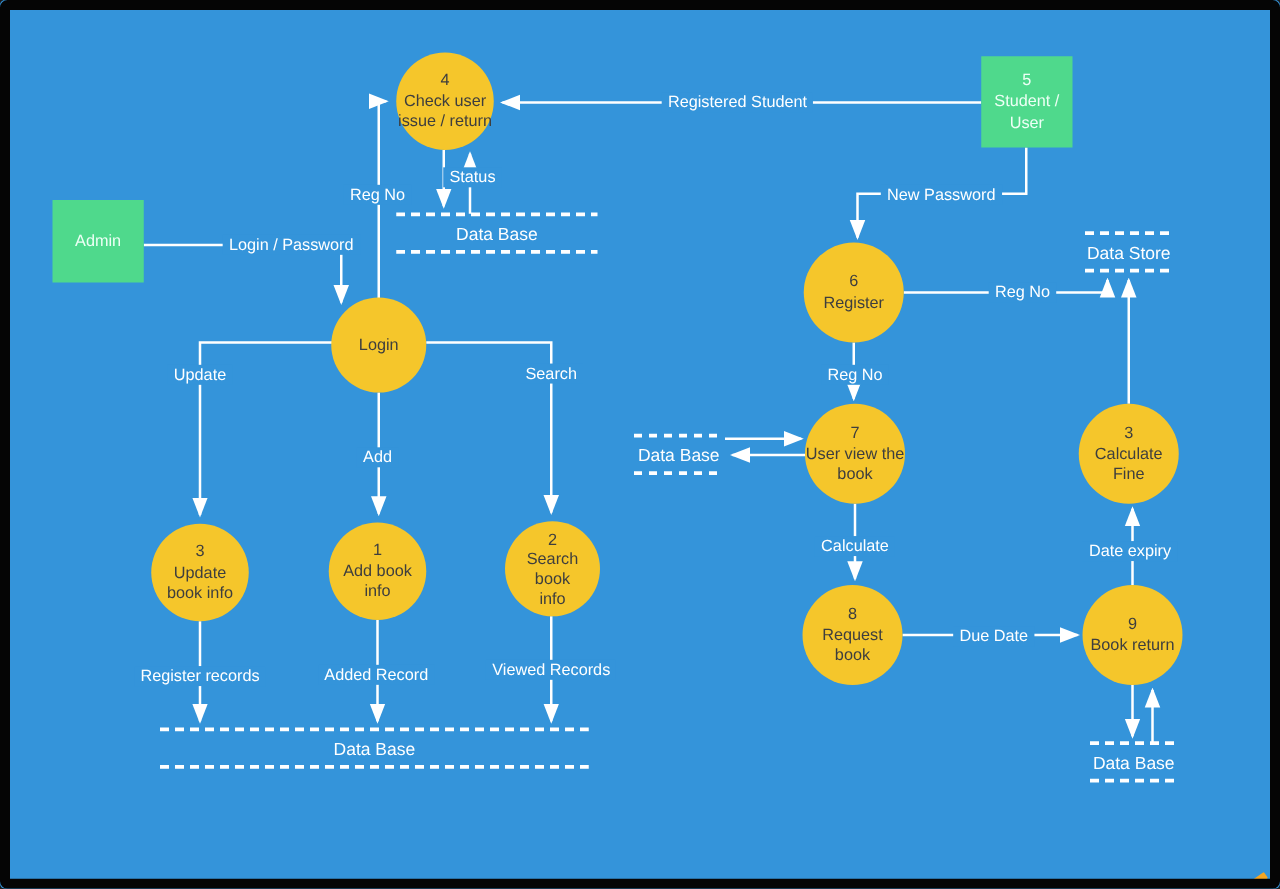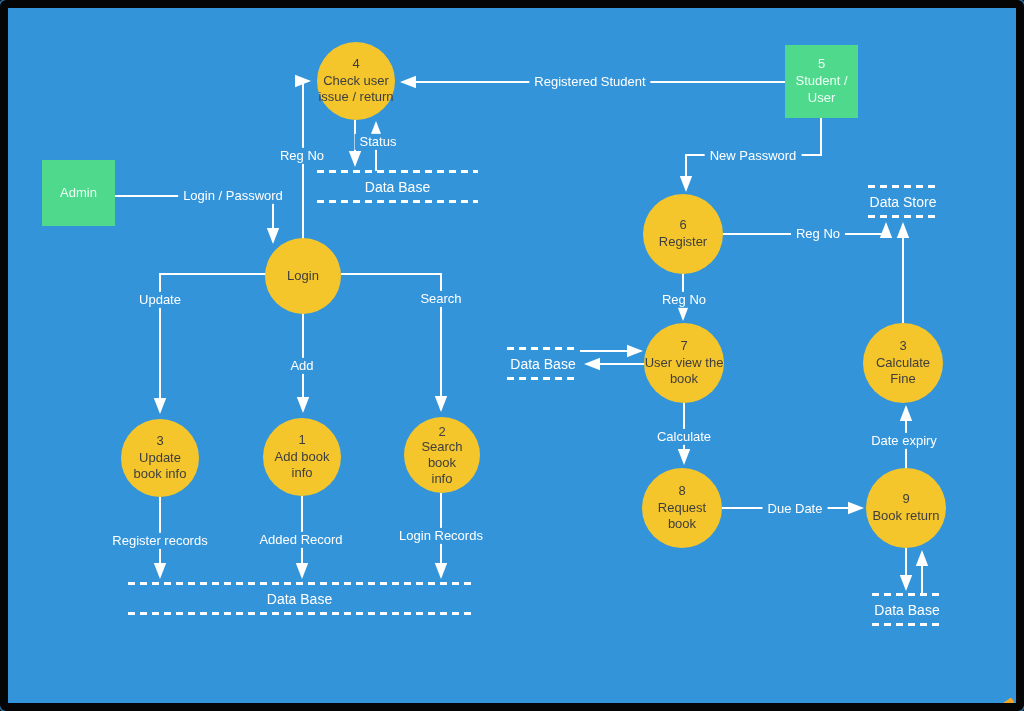--- a/index.html
+++ b/index.html
@@ -155,17 +155,17 @@
   <div class="flow-label" style="left:818px;top:234px">Reg No</div>
   <div class="flow-label" style="left:684px;top:300px">Reg No</div>
   <div class="flow-label" style="left:684px;top:437px">Calculate</div>
   <div class="flow-label" style="left:795px;top:509px">Due Date</div>
   <div class="flow-label" style="left:904px;top:441px">Date expiry</div>
   <div class="flow-label" style="left:160px;top:300px">Update</div>
   <div class="flow-label" style="left:302px;top:366px">Add</div>
   <div class="flow-label" style="left:441px;top:299px">Search</div>
   <div class="flow-label" style="left:160px;top:541px">Register records</div>
   <div class="flow-label" style="left:301px;top:540px">Added Record</div>
-  <div class="flow-label" style="left:441px;top:536px">Login Records</div>
+  <div class="flow-label" style="left:441px;top:536px">Viewed Records</div>
 
   <div class="watermark" style="left:1000px;top:701px"></div>
   <div class="frame"></div>
 </div>
 
 </body></html>

